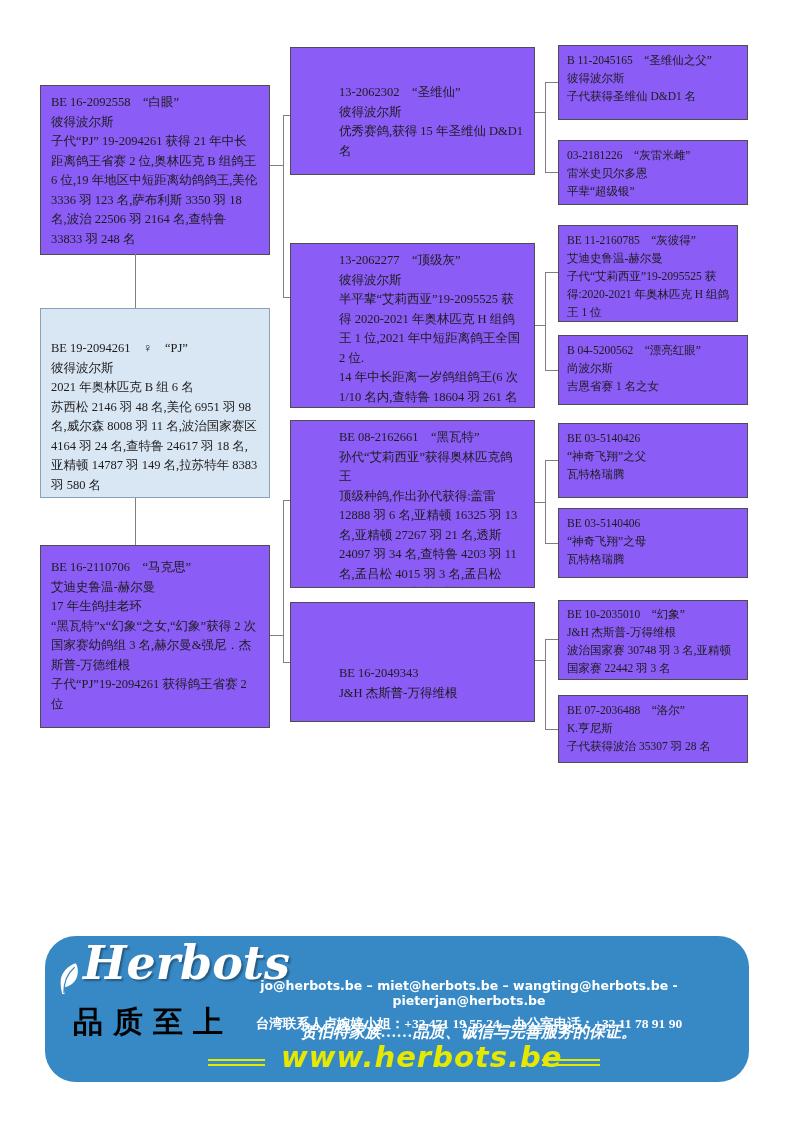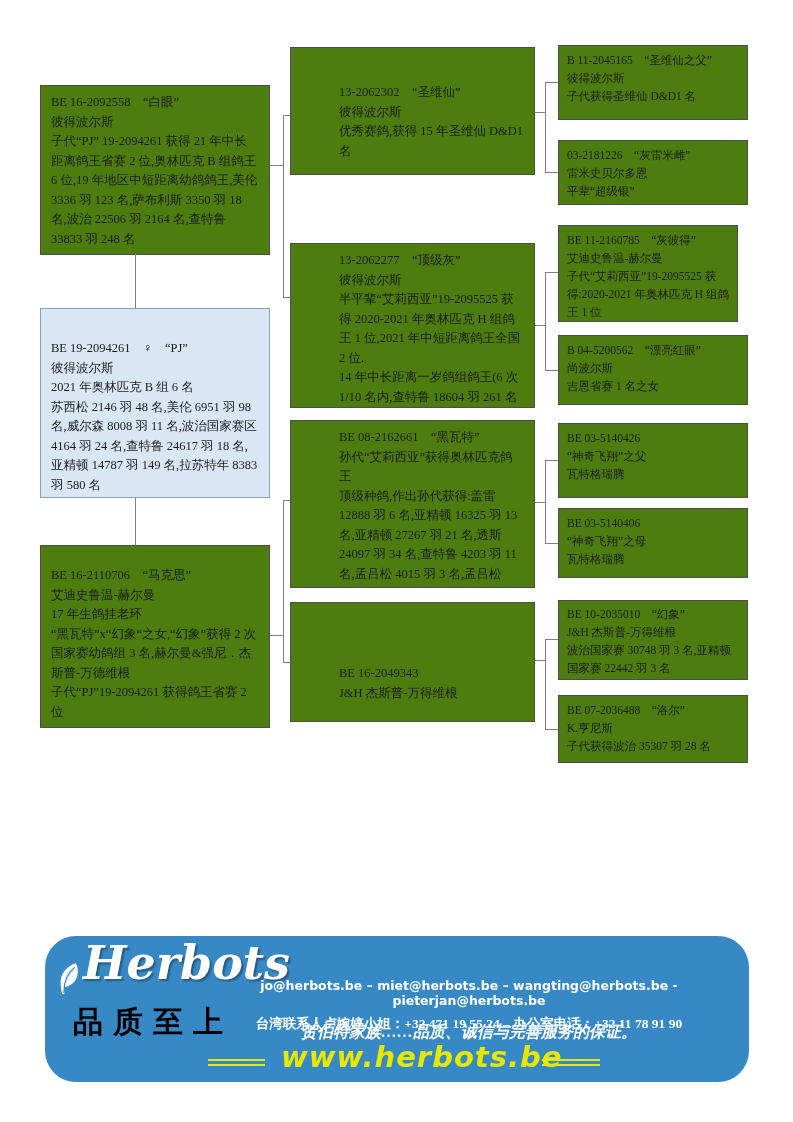--- a/index.html
+++ b/index.html
@@ -7,32 +7,32 @@
     --accent-yellow:#e6e800;
     --highlight-box:#d9e6f4;
     --box-border:#4d4d4d;
     --connector:#808080;
   }
   html,body{margin:0;padding:0;background:#ffffff;}
   #page{position:relative;width:793px;height:1122px;background:#fff;overflow:hidden;
         font-family:"Liberation Serif","DejaVu Serif",serif;color:#1c1c1c;}
 
   
-  .pbox{position:absolute;border:1px solid var(--box-border);background:#4d7c0f;
+  .pbox{position:absolute;border:1px solid var(--box-border);background:#8b5cf6;
         box-sizing:border-box;padding:7px 10px;font-size:12.5px;line-height:19.5px;
         overflow:hidden;}
   .pbox .pline{white-space:pre-wrap;}
   .mid{font-size:12.5px;padding-left:48px;}
   .rgt{font-size:11.5px;line-height:18px;padding:5px 8px;}
   .valign-bottom{display:flex;flex-direction:column;justify-content:flex-end;padding-bottom:13px;}
 
   .b0{left:40px;top:85px;width:230px;height:170px;}
   .b1{left:40px;top:308px;width:230px;height:190px;background:var(--highlight-box);
       border-color:#8aa2b8;padding-top:30px;}
-  .b2{left:40px;top:545px;width:230px;height:183px;padding-top:20px;}
+  .b2{left:40px;top:545px;width:230px;height:183px;padding-top:12px;}
   .b3{left:290px;top:47px;width:245px;height:128px;}
   .b4{left:290px;top:243px;width:245px;height:165px;}
   .b5{left:290px;top:420px;width:245px;height:168px;}
   .b6{left:290px;top:602px;width:245px;height:120px;padding-bottom:18px;}
   .b7{left:558px;top:45px;width:190px;height:75px;}
   .b8{left:558px;top:140px;width:190px;height:65px;}
   .b9{left:558px;top:225px;width:180px;height:97px;}
   .b10{left:558px;top:335px;width:190px;height:70px;}
   .b11{left:558px;top:423px;width:190px;height:75px;}
   .b12{left:558px;top:508px;width:190px;height:70px;}

